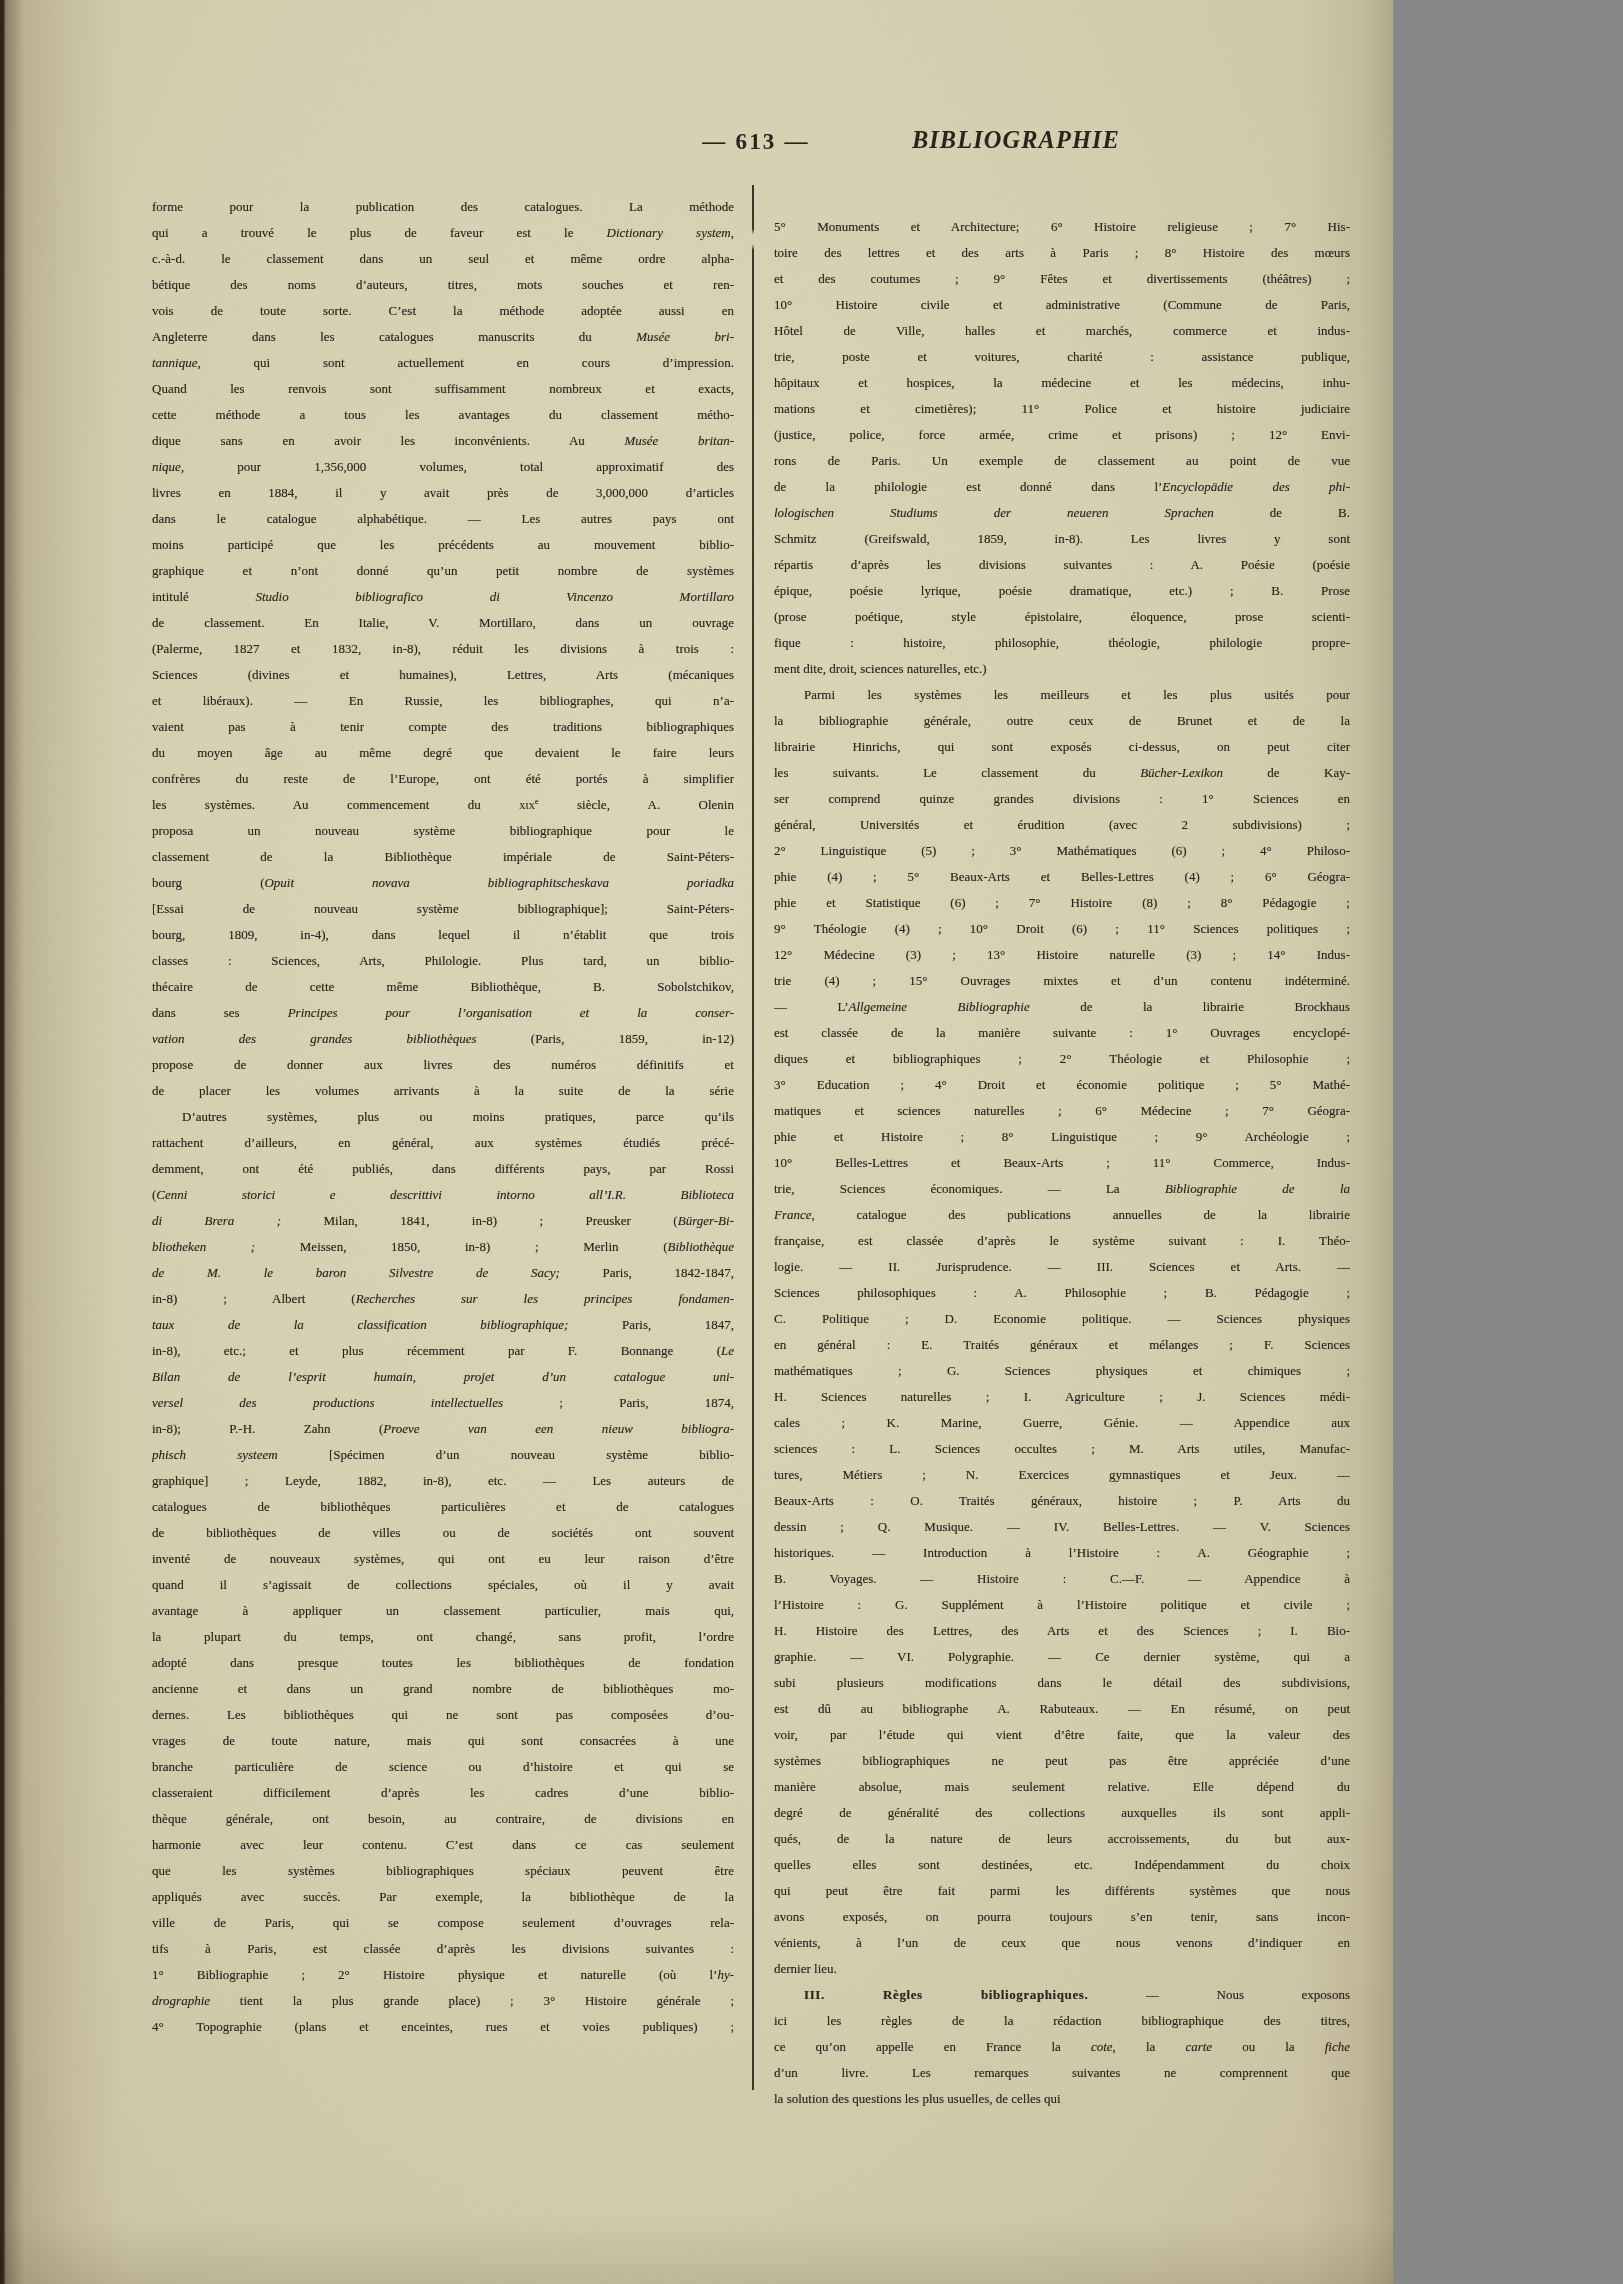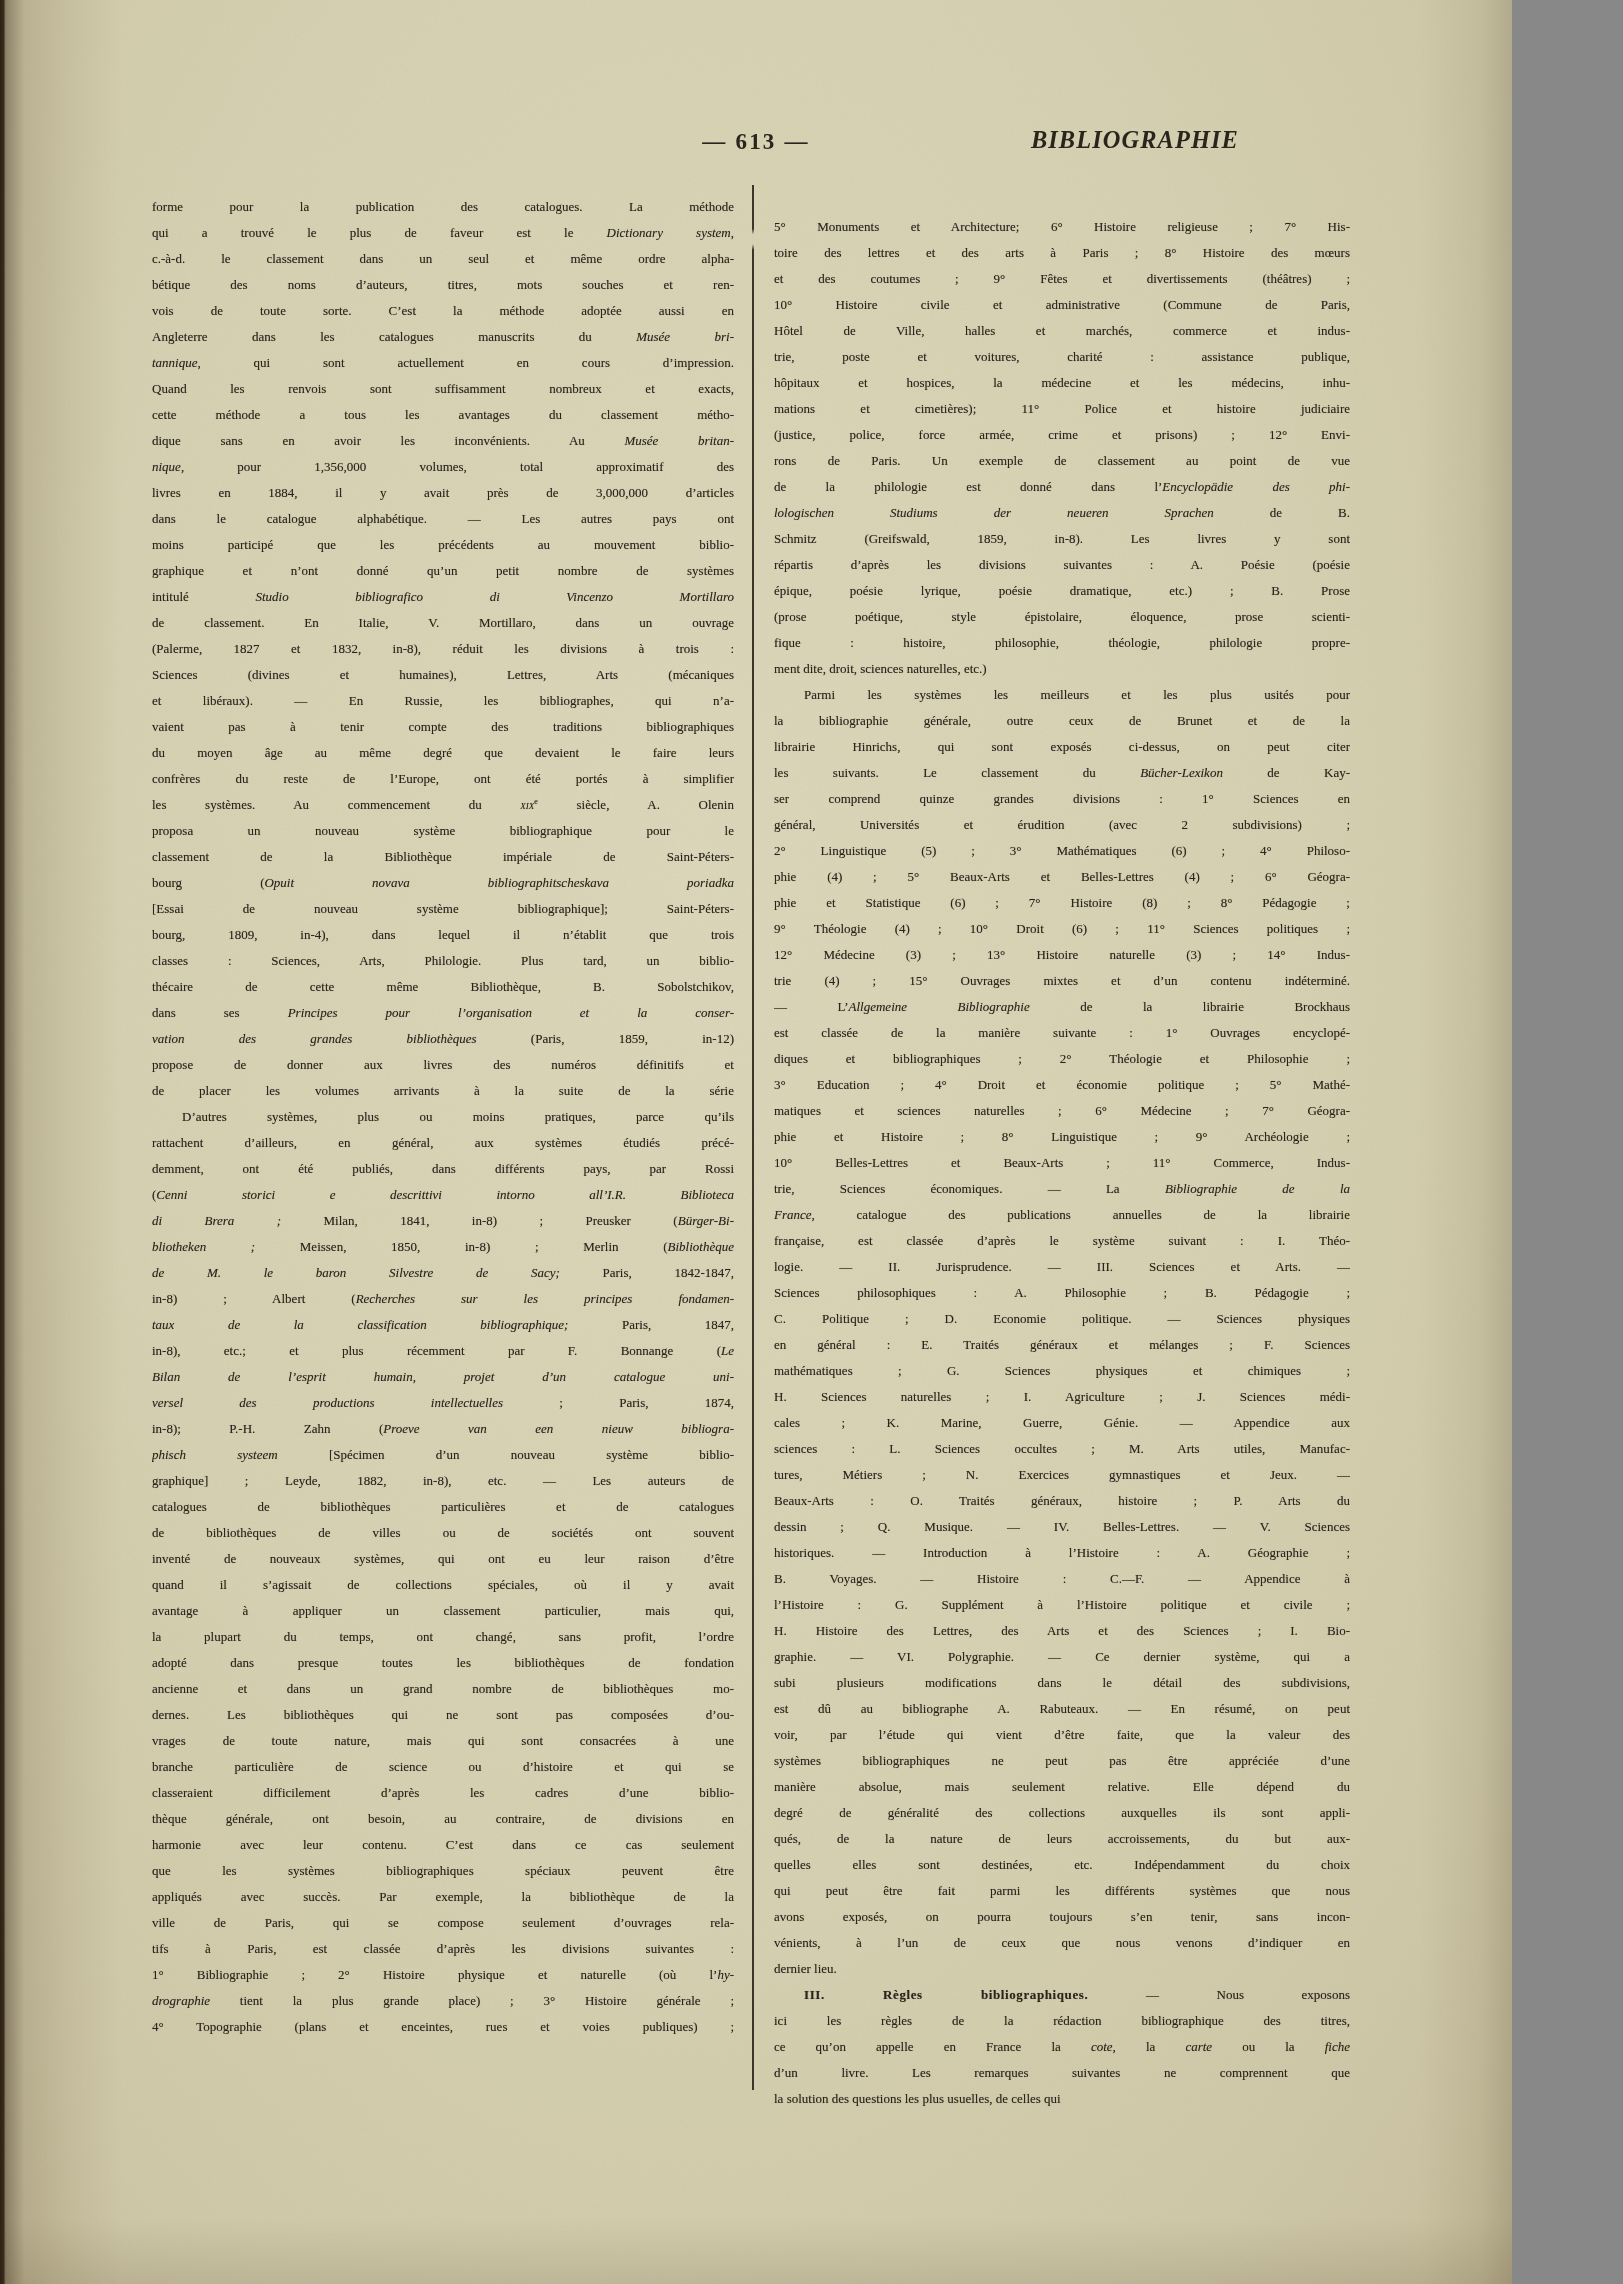--- a/index.html
+++ b/index.html
@@ -1,18 +1,18 @@
 <!DOCTYPE html>
 <html style="font-size:11.5px"><head>
 <meta charset="utf-8">
 <title>Scanned page</title>
 <style>
   html,body { margin:0; padding:0; background:#888; }
   .page {
-    position:relative; width:1512px; height:2284px; overflow:hidden;
+    position:relative; width:1393px; height:2284px; overflow:hidden;
     font-family:"Liberation Serif","DejaVu Serif",serif;
     color:var(--ink,#2b241c);
     background:
       linear-gradient(90deg, #2c2114 0px, #3a2b1a 3.6px, rgba(58,43,26,.45) 5.7px, rgba(110,92,58,.22) 24.4px, rgba(130,112,72,.12) 68px, rgba(0,0,0,0) 122px),
       linear-gradient(270deg, rgba(70,58,34,.20) 0px, rgba(100,86,56,.10) 32px, rgba(0,0,0,0) 93px),
       linear-gradient(0deg, rgba(80,68,40,.14) 0px, rgba(0,0,0,0) 65px),
       radial-gradient(ellipse at 46% 38%, #dcd7ba 0%, #d6d1b2 52%, #cfc8a8 82%, #c7be9b 100%);
   }
   .grain { position:absolute; inset:0; mix-blend-mode:multiply; pointer-events:none; }
   .hdr-num {
@@ -32,21 +32,21 @@
   }
   .col { position:absolute; top:194px; font-size:13px; line-height:26px;
          text-shadow:0 0 0.7px rgba(43,36,28,.38); }
   #col-left  { left:152px;  width:582px; }
   #col-right { left:774px; width:576px;margin-top:20px; }
   .line { height:26px; overflow:hidden; text-align:justify; text-align-last:justify; }
   .line.endline { text-align-last:left; }
   .line.indent { text-indent:30px; }
   .seg-i { font-style:italic; }
   .seg-b { font-weight:bold; letter-spacing:0.6px; }
-  .seg-sc { font-variant:small-caps;font-style:italic; }
+  .seg-sc { font-variant:small-caps; }
   sup.seg-sup { font-size:.62em; line-height:0; vertical-align:super; }
 </style>
 </head>
 <body>
 
 <div class="page" style="--ink: #2b241c; --rule: #3d352a;">
 
   <div class="hdr-num">— 613 —</div>
 
   <div class="hdr-title">BIBLIOGRAPHIE</div>

